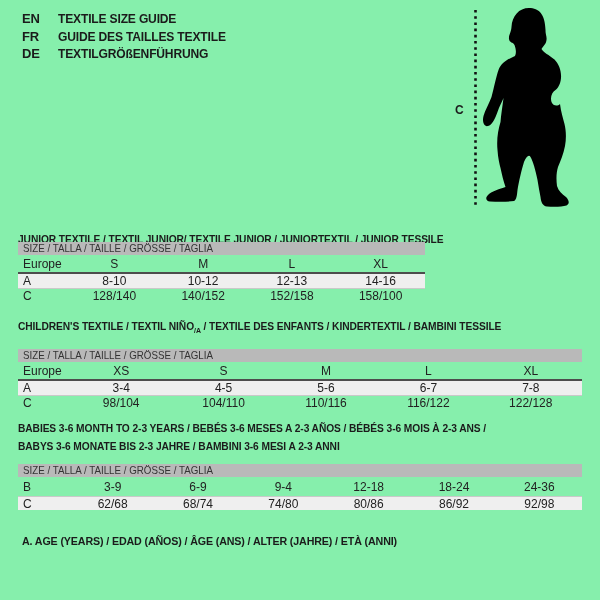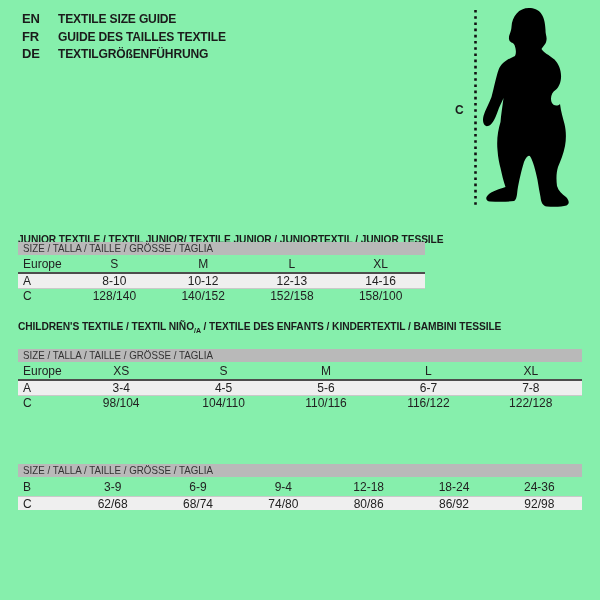--- a/index.html
+++ b/index.html
@@ -185,20 +185,24 @@
           <div class="tlabel">C</div>
           <div class="tcell">98/104</div>
           <div class="tcell">104/110</div>
           <div class="tcell">110/116</div>
           <div class="tcell">116/122</div>
           <div class="tcell">122/128</div>
         </div>
       </div>
   </div>
 
+  <div class="sec-title" id="sec3-title">
+    <span class="cond">BABIES 3-6 MONTH TO 2-3 YEARS / BEBÉS 3-6 MESES A 2-3 AÑOS / BÉBÉS 3-6 MOIS À 2-3 ANS /</span><br>
+    <span class="cond">BABYS 3-6 MONATE BIS 2-3 JAHRE / BAMBINI 3-6 MESI A 2-3 ANNI</span>
+  </div>
   <div class="table" id="table3">
     <div class="bar">
       <span class="cond">SIZE / TALLA / TAILLE / GRÖSSE / TAGLIA</span>
     </div>
     <div class="rows">
         <div class="trow first" style="grid-template-columns: 52px repeat(6, 1fr);">
           <div class="tlabel">B</div>
           <div class="tcell">3-9</div>
           <div class="tcell">6-9</div>
           <div class="tcell">9-4</div>
@@ -212,15 +216,16 @@
           <div class="tcell">68/74</div>
           <div class="tcell">74/80</div>
           <div class="tcell">80/86</div>
           <div class="tcell">86/92</div>
           <div class="tcell">92/98</div>
         </div>
       </div>
   </div>
 
   <div class="notes">
+    <div class="note-line"><span class="cond">A. AGE (YEARS) / EDAD (AÑOS) / ÂGE (ANS) / ALTER (JAHRE) / ETÀ (ANNI)</span></div>
   </div>
 
 </div>
 
 </body></html>

